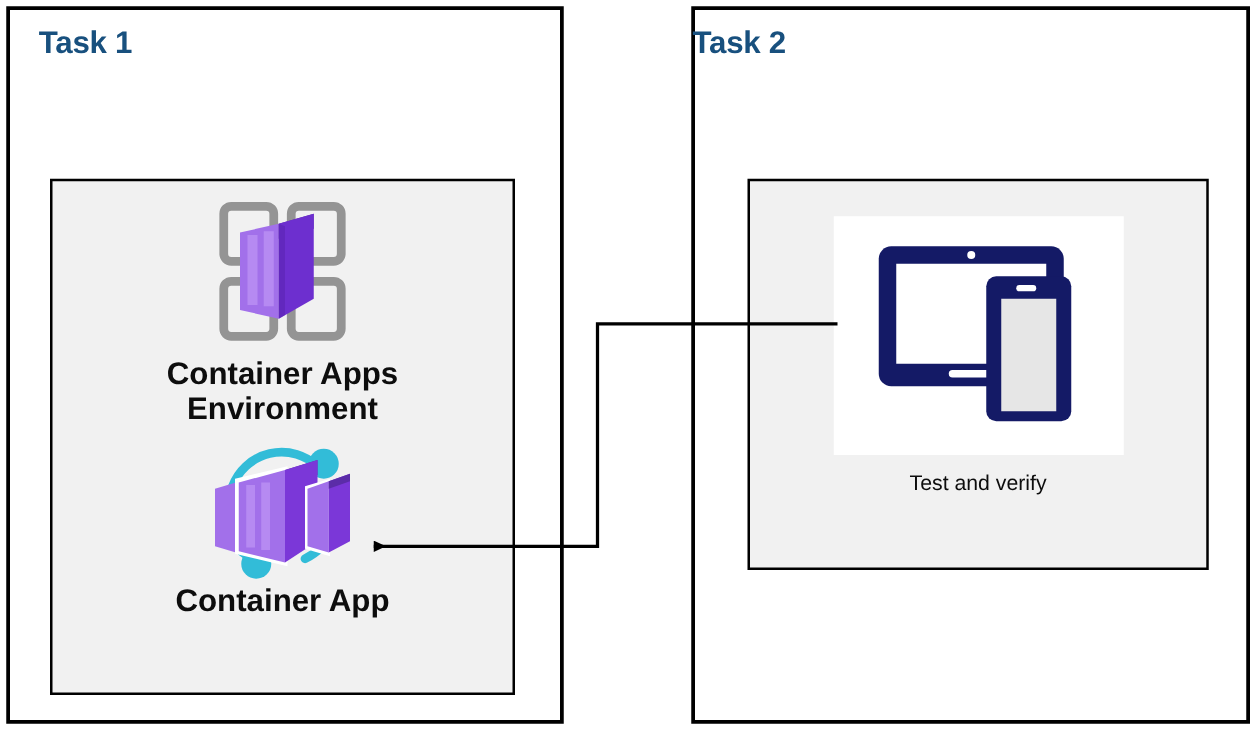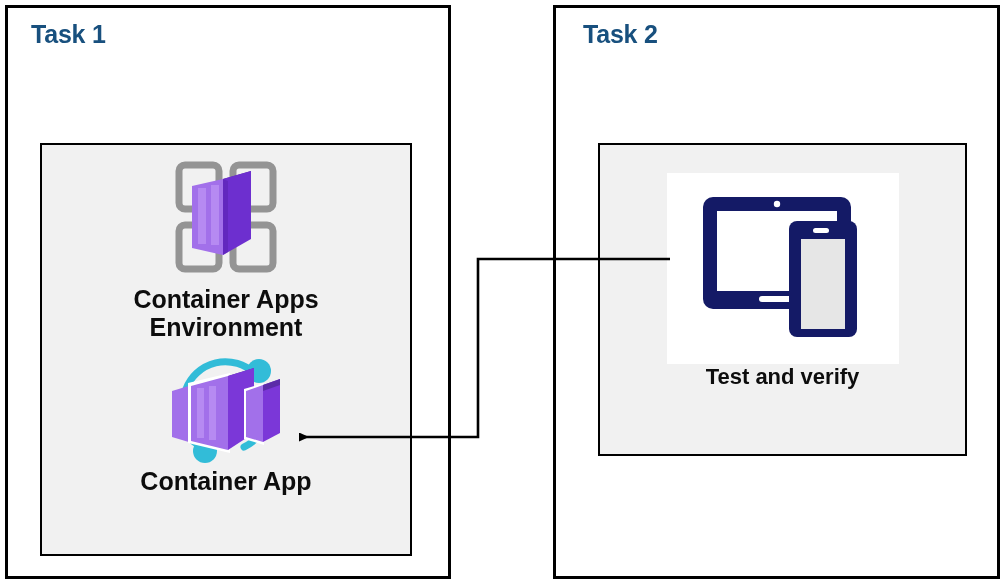--- a/index.html
+++ b/index.html
@@ -30,21 +30,21 @@
 
   .task-title {
     position: absolute;
     font-size: 25px;
     font-weight: bold;
     color: #18507e;
     letter-spacing: -0.2px;
     white-space: nowrap;
   }
   #task1-title { left: 31px;  top: 20px; }
-  #task2-title { left: 583px; top: 20px; }
+  #task2-title { left: 554px; top: 20px; }
 
   
   #rg-row {
     position: absolute;
     left: 36px;
     top: 58px;
     display: flex;
     align-items: center;
     gap: 12px;
   }
@@ -101,22 +101,23 @@
   }
   #devices-tile {
     width: 232px;
     height: 191px;
     background: #ffffff;
     display: flex;
     align-items: center;
     justify-content: center;
   }
   #devices-label {
-    font-size: 22px;
-    font-weight: bold;
+    margin-top: 13px;
+    font-size: 17px;
+    font-weight: normal;
     color: #0d0d0d;
   }
 
   
   #connector {
     position: absolute;
     left: 0;
     top: 0;
     width: 1006px;
     height: 584px;

